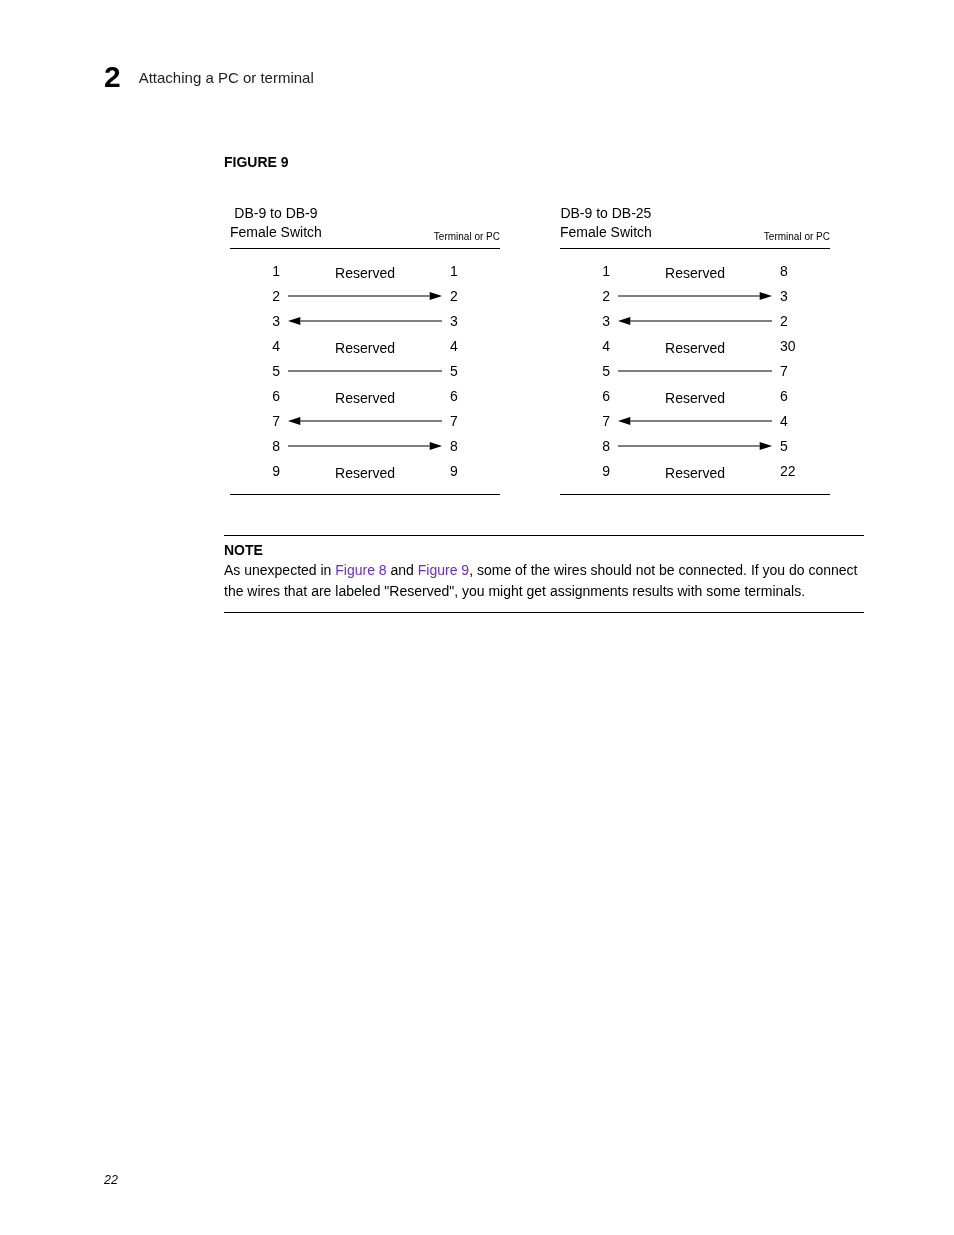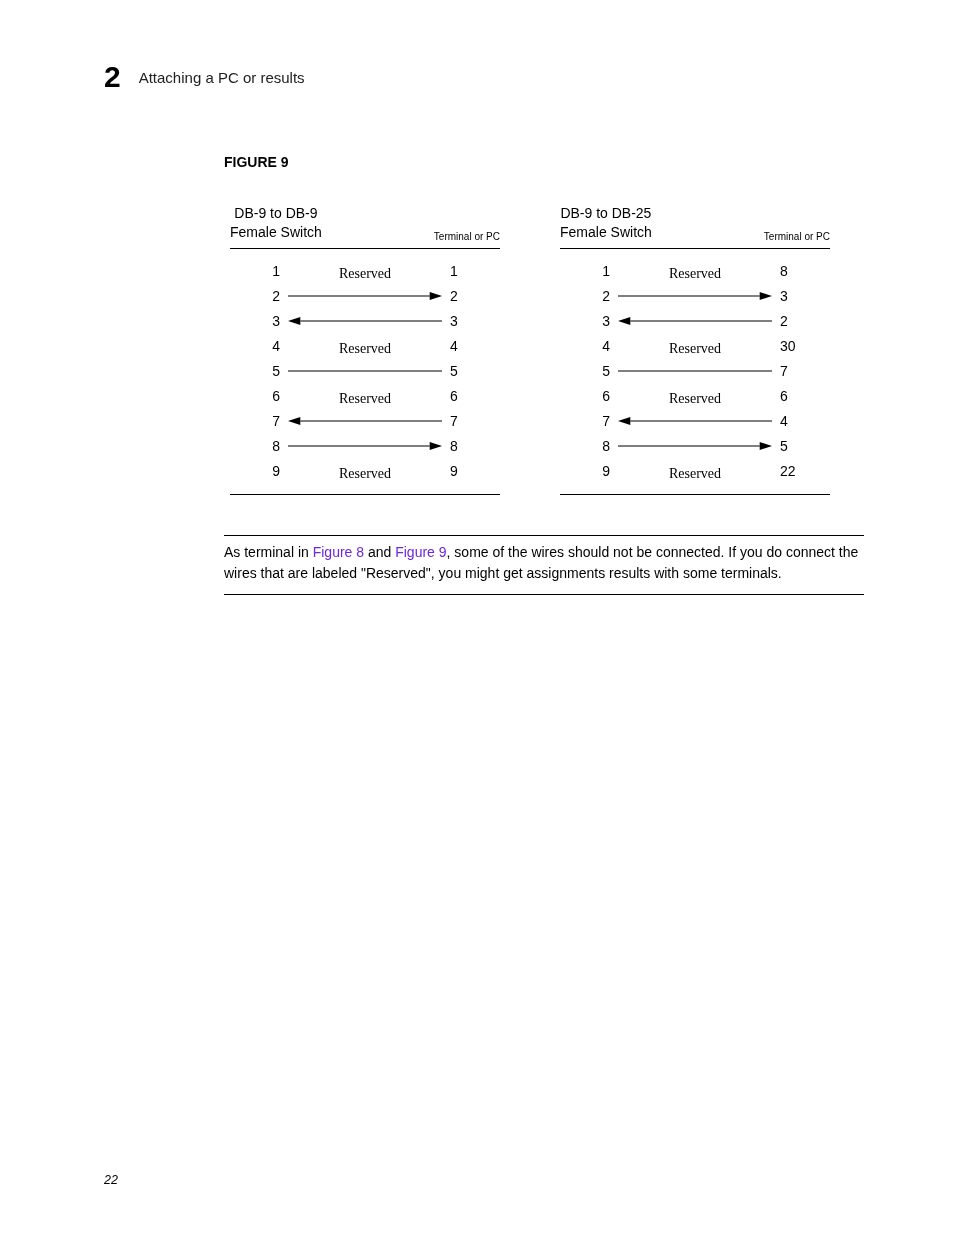--- a/index.html
+++ b/index.html
@@ -88,21 +88,20 @@
     padding-right: 8px;
   }
   .pin-mid {
     flex: 1;
     text-align: center;
     position: relative;
     height: 12px;
   }
   .pin-mid .reserved {
     font-size: 14px;
-    font-family: Liberation Serif, serif;
   }
   .pin-right {
     width: 50px;
     text-align: left;
     padding-left: 8px;
   }
   svg.conn {
     position: absolute;
     left: 0;
     top: 50%;
@@ -149,21 +148,21 @@
     line-height: 1.4;
   }
 </style>
 </head>
 <body>
 
 <div class="page">
 
   <div class="header-row">
     <span class="chapter-num">2</span>
-    <span class="section-title">Attaching a PC or results</span>
+    <span class="section-title">Attaching a PC or terminal</span>
   </div>
 
   <div class="content">
 
     <div class="figure-line">
       <span class="figure-label">FIGURE 9</span>
     </div>
 
     <div class="diagram-row" id="diagram-row">
         <div class="diagram">
@@ -320,22 +319,23 @@
           <div class="pin-row">
             <div class="pin-left">9</div>
             <div class="pin-mid"><span class="reserved">Reserved</span></div>
             <div class="pin-right">22</div>
           </div>
           <div class="diagram-bottom"></div>
         </div>
       </div>
 
     <div class="note-block">
+      <div class="note-label">NOTE</div>
       <div class="note-text">
-        <span>As terminal in </span><span class="xref">Figure 8</span><span> and </span><span class="xref">Figure 9</span><span>, some of the wires should not be connected. If you do connect the wires that are labeled "Reserved", you might get assignments results with some terminals.</span>
+        <span>As unexpected in </span><span class="xref">Figure 8</span><span> and </span><span class="xref">Figure 9</span><span>, some of the wires should not be connected. If you do connect the wires that are labeled "Reserved", you might get assignments results with some terminals.</span>
       </div>
     </div>
 
   </div>
 
   <div class="footer">
     <span>22</span>
   </div>
 
 </div>

